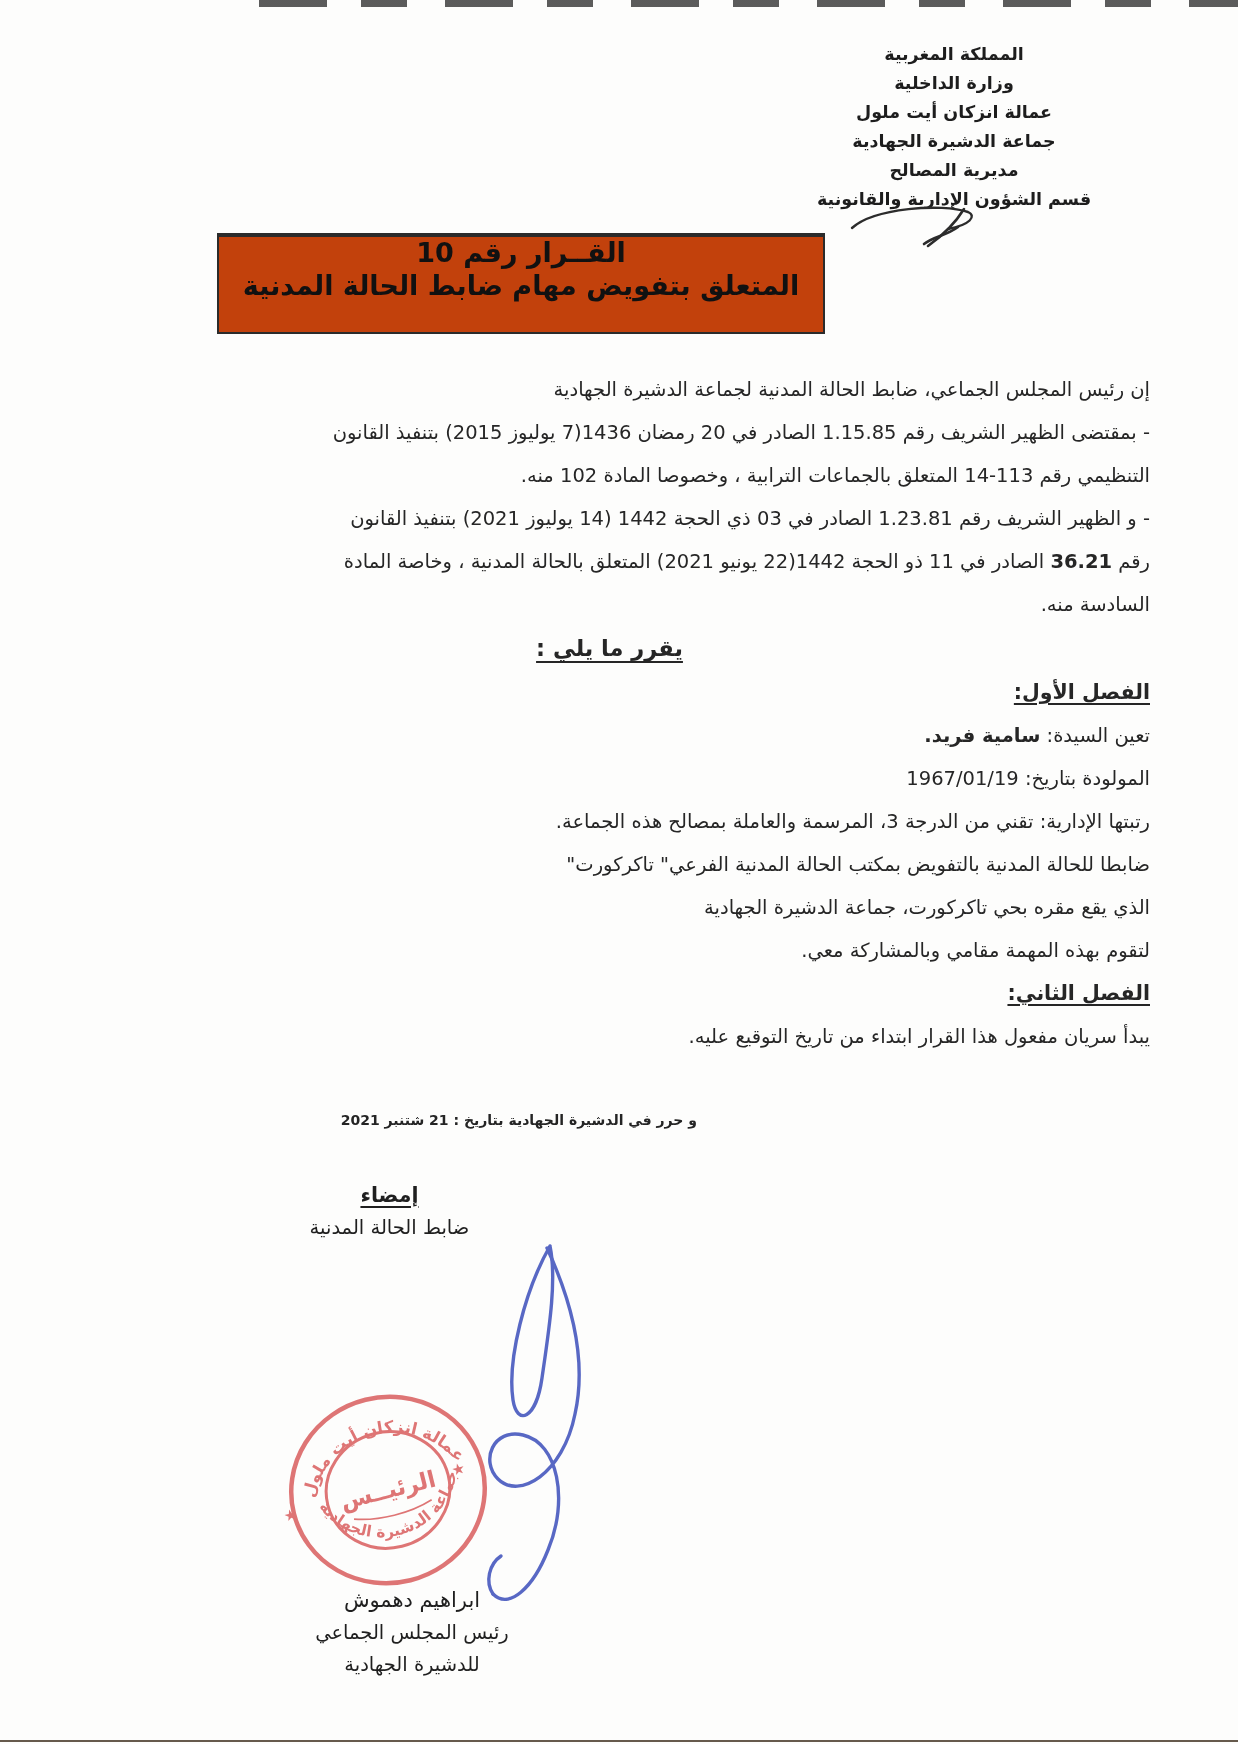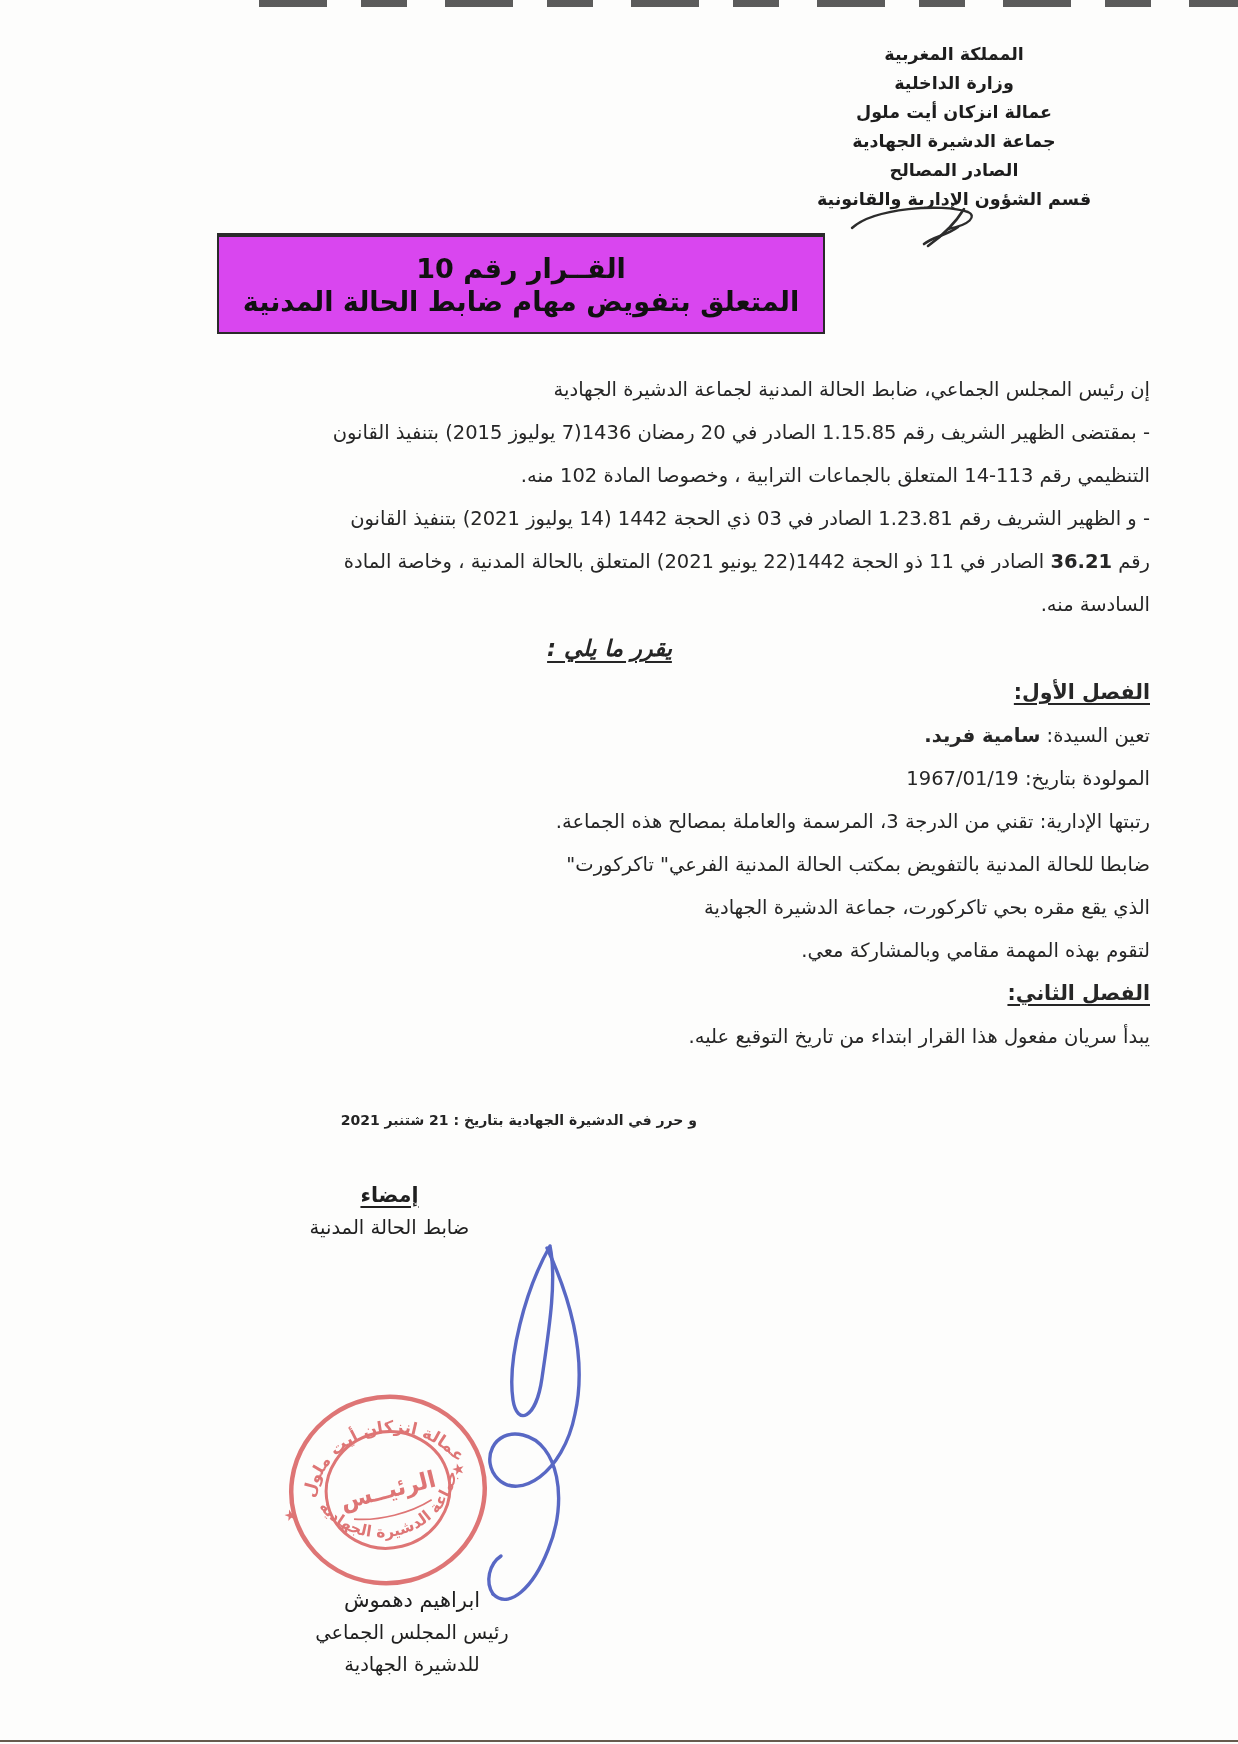--- a/index.html
+++ b/index.html
@@ -27,35 +27,35 @@
   
   .letterhead{
     position:absolute;top:40px;right:108px;width:352px;
     text-align:center;font-weight:bold;font-size:17.5px;line-height:29px;color:#1d1d1d;
   }
   .letterhead .lh-line{white-space:nowrap;}
   .paraph-svg{position:absolute;top:196px;right:252px;}
   
   .title-box{
     position:absolute;top:233px;left:228px;width:604px;height:95px;
-    background:#d946ef;
+    background:#c2410c;
     border:2px solid #2b2b2b;border-top-width:4px;
-    display:flex;flex-direction:column;justify-content:center;align-items:center;
+    display:flex;flex-direction:column;justify-content:flex-start;align-items:center;
     gap:2px;
   }
   .title-box .t1{font-size:27px;font-weight:bold;color:#111;white-space:nowrap;}
   .title-box .t2{font-size:27px;font-weight:bold;color:#111;white-space:nowrap;}
   
   .body-text{
     position:absolute;top:368px;right:88px;left:80px;
     font-size:19.5px;color:#262626;
   }
   .line{height:43px;line-height:43px;white-space:nowrap;text-align:right;}
   .line .b{font-weight:bold;}
-  .decide-line{height:45px;line-height:45px;text-align:center;font-style:italic;}
+  .decide-line{height:45px;line-height:45px;text-align:center;}
   .decide-line span{font-weight:bold;font-size:22.5px;text-decoration:underline;text-underline-offset:5px;}
   .chapter-heading span{font-weight:bold;font-size:20.5px;text-decoration:underline;text-underline-offset:4px;margin-top:38px;}
   
   .dateline{
     position:absolute;top:1100px;left:228px;width:480px;height:40px;line-height:40px;
     text-align:right;font-size:14px;font-weight:bold;color:#242424;white-space:nowrap;
   }
   
   .sig-heading{
     position:absolute;top:1178px;left:283px;width:235px;text-align:center;color:#1f1f1f;
@@ -76,21 +76,21 @@
 <div id="page">
 
   <div class="scan-top-strip"></div>
   <div class="scan-bottom-line"></div>
 
   <div class="letterhead">
     <div class="lh-line">المملكة المغربية</div>
     <div class="lh-line">وزارة الداخلية</div>
     <div class="lh-line">عمالة انزكان أيت ملول</div>
     <div class="lh-line">جماعة الدشيرة الجهادية</div>
-    <div class="lh-line">الصادر المصالح</div>
+    <div class="lh-line">مديرية المصالح</div>
     <div class="lh-line">قسم الشؤون الإدارية والقانونية</div>
   </div>
 
   <svg class="paraph-svg" width="140" height="56" viewBox="0 0 140 56">
     <path d="M6,32 C28,12 96,7 122,16 C131,20 124,29 102,33" fill="none" stroke="#2c2c2c" stroke-width="2.4" stroke-linecap="round"></path>
     <path d="M118,13 C110,26 96,40 82,50" fill="none" stroke="#2c2c2c" stroke-width="2.6" stroke-linecap="round"></path>
     <path d="M78,48 C88,40 100,40 112,31" fill="none" stroke="#2c2c2c" stroke-width="2.6" stroke-linecap="round"></path>
   </svg>
 
   <div class="title-box">

